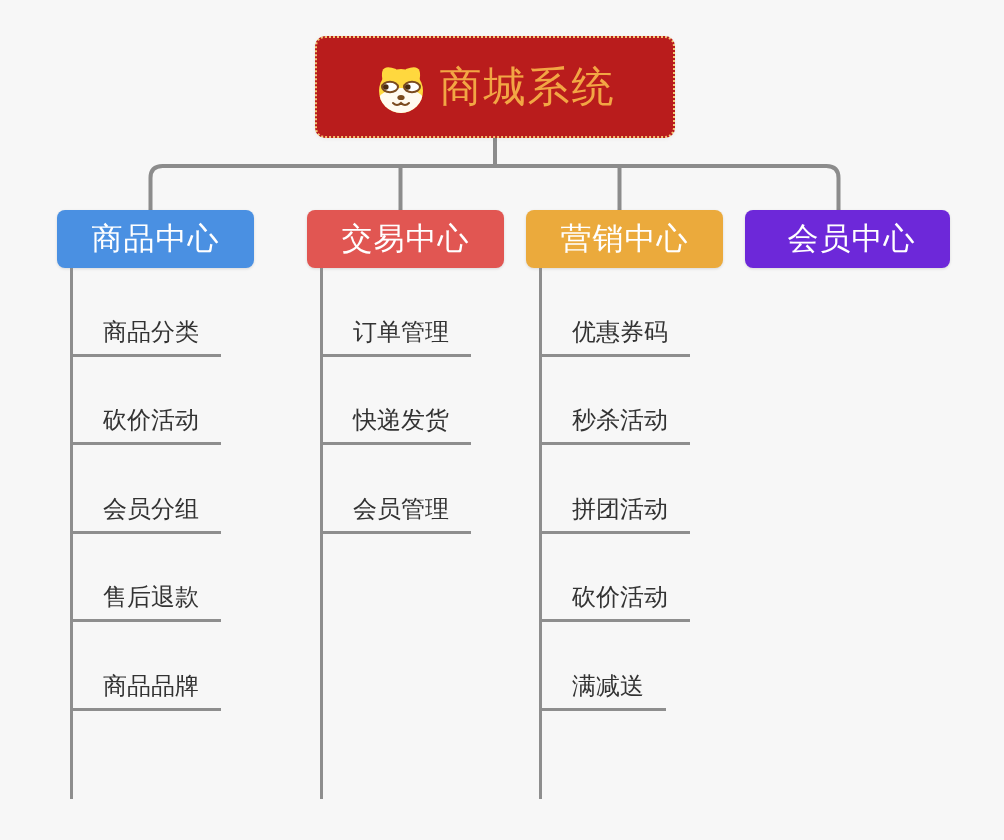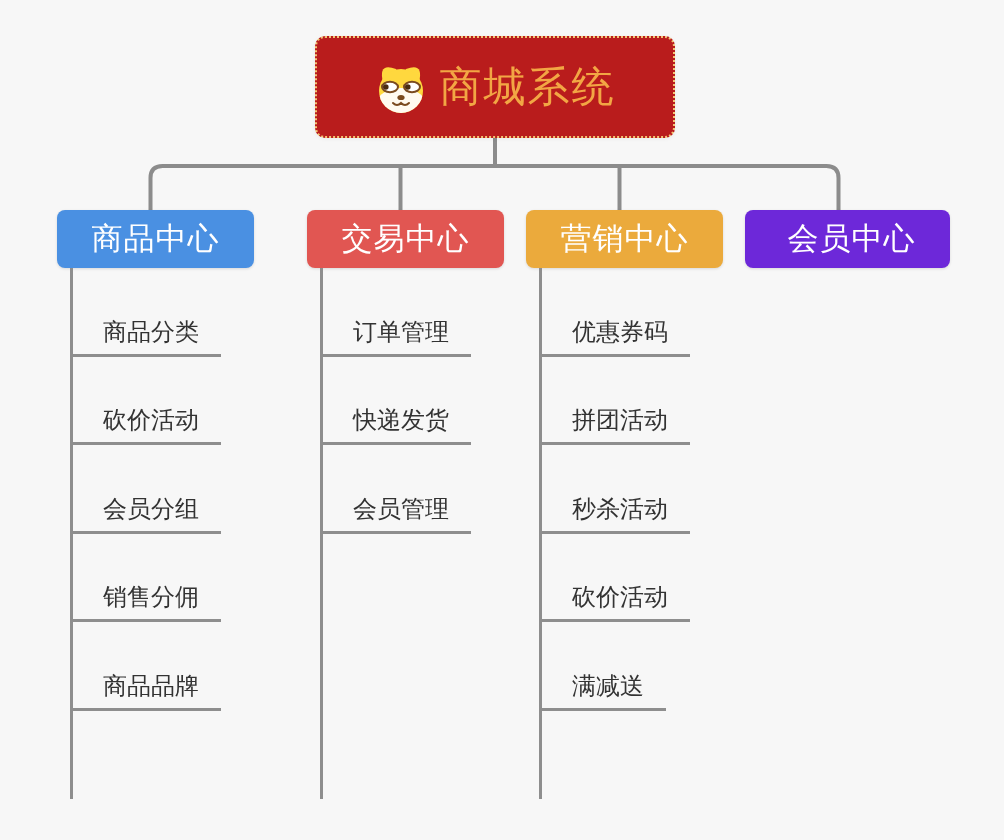--- a/index.html
+++ b/index.html
@@ -119,21 +119,21 @@
     <div class="leaf">
         <span>商品分类</span>
       </div>
     <div class="leaf">
         <span>砍价活动</span>
       </div>
     <div class="leaf">
         <span>会员分组</span>
       </div>
     <div class="leaf">
-        <span>销售分佣</span>
+        <span>售后退款</span>
       </div>
     <div class="leaf">
         <span>商品品牌</span>
       </div>
   </div>
 
   <div class="leaf-col lc2">
     <div class="leaf">
         <span>订单管理</span>
       </div>
@@ -143,24 +143,24 @@
     <div class="leaf">
         <span>会员管理</span>
       </div>
   </div>
 
   <div class="leaf-col lc3">
     <div class="leaf">
         <span>优惠券码</span>
       </div>
     <div class="leaf">
-        <span>拼团活动</span>
+        <span>秒杀活动</span>
       </div>
     <div class="leaf">
-        <span>秒杀活动</span>
+        <span>拼团活动</span>
       </div>
     <div class="leaf">
         <span>砍价活动</span>
       </div>
     <div class="leaf">
         <span>满减送</span>
       </div>
   </div>
 
 

